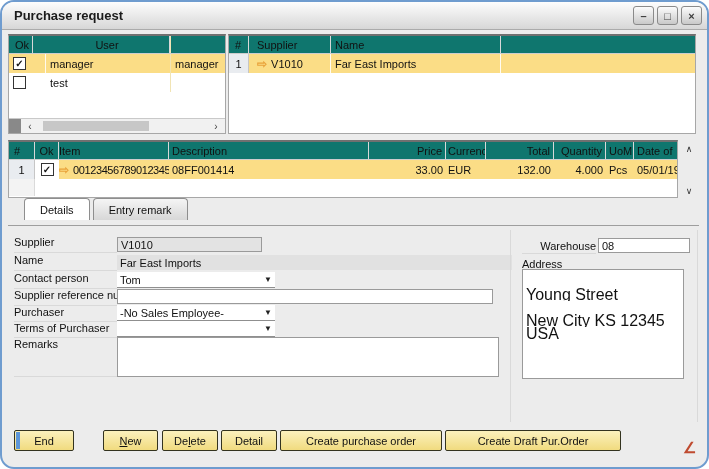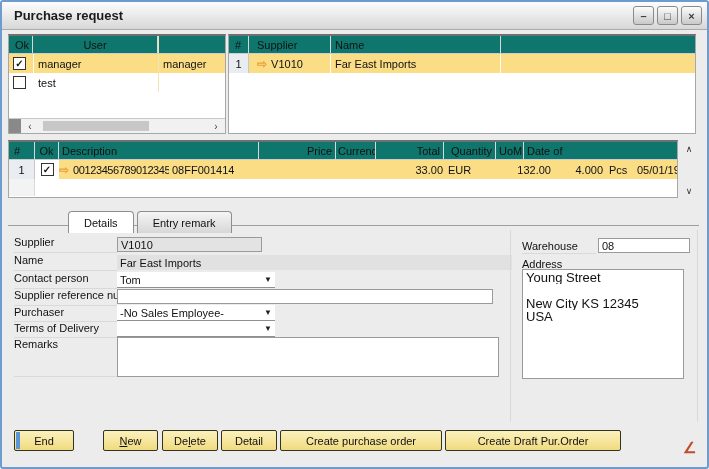--- a/index.html
+++ b/index.html
@@ -1,18 +1,18 @@
 <!DOCTYPE html>
 <html><head>
 <meta charset="utf-8">
 <style>
   * { margin:0; padding:0; box-sizing:border-box; }
   html,body { width:709px; height:469px; font-family:"Liberation Sans", sans-serif; }
   .stage { position:relative; width:709px; height:469px; background:#ECECEC;
-           border:2px solid #6F9CCF; border-radius:3px; overflow:hidden; }
+           border:2px solid #6F9CCF; border-radius:14px; overflow:hidden; }
 
   
   .titlebar { position:absolute; left:0; top:0; right:0; height:28px;
               background:linear-gradient(#FDFDFD,#D7D7D7); border-bottom:1px solid #ABABAB; }
   .title { position:absolute; left:12px; top:0; line-height:28px; font-size:13px;
            font-weight:700; color:#1B1B1B; }
   .winbtns { position:absolute; right:5px; top:4px; display:flex; gap:3px; }
   .winbtn { width:21px; height:19px; background:linear-gradient(#FCFCFC,#C9C9C9);
             border:1px solid #8A8A8A; border-radius:3px; color:#3C3C3C; font-size:11px;
             font-weight:700; display:flex; align-items:center; justify-content:center; cursor:default; }
@@ -25,21 +25,21 @@
   .hcell { height:100%; display:flex; align-items:center; border-right:1px solid #D8D8D8; overflow:hidden; white-space:nowrap; }
   .cell  { height:100%; display:flex; align-items:center; overflow:hidden; white-space:nowrap; }
   .numcell { background:#E9ECF0; border-right:1px solid #C6C6C6; justify-content:center; }
   .cb { width:13px; height:13px; background:#FFF; border:1px solid #333; display:flex;
         align-items:center; justify-content:center; font-size:10px; font-weight:700; color:#111; }
   .link-arrow { color:#E9A33B; font-size:12px; font-weight:700; margin-right:4px; }
 
   
   .users { left:6px; top:32px; width:218px; height:100px; }
   .u-ok   { width:24px; padding-left:6px; }
-  .u-user { width:125px; }
+  .u-user { width:125px;margin-left:12px; }
   .u-val  { flex:1; padding-left:4px; border-left:1px solid #F1E4B4; }
   .ghead .u-user { justify-content:center; }
   .grow .u-ok { padding-left:4px; }
   .grow .u-user { padding-left:4px; border-left:1px solid rgba(255,255,255,.85); }
   .uscroll { position:absolute; left:0; right:0; bottom:0; height:15px; background:#F1F1F1; border-top:1px solid #C9C9C9; }
   .ucorner { position:absolute; left:0; top:0; width:12px; height:14px; background:#898989; }
   .sarrow { position:absolute; top:0; height:14px; width:12px; font-size:10px; color:#444;
             display:flex; align-items:center; justify-content:center; }
   .sa-l { left:15px; } .sa-r { right:3px; }
   .uthumb { position:absolute; left:34px; top:2px; width:106px; height:10px; background:#C7C7C7; }
@@ -63,41 +63,41 @@
   .c-uom{width:28px;padding-left:3px;} .c-date{flex:1;padding-left:3px;}
   .grow .c-num{padding-left:0;}
   .item-digits { letter-spacing:-0.4px; }
   .emptyrow { display:flex; height:17px; }
   .emptyrow .c-num { background:#F3F3F3; border-right:1px solid #DADADA; height:100%; }
   .vscroll { position:absolute; left:679px; top:140px; width:16px; height:56px; font-size:9px; color:#333; }
   .vs-up { position:absolute; top:2px; left:0; width:16px; text-align:center; }
   .vs-dn { position:absolute; bottom:2px; left:0; width:16px; text-align:center; }
 
   
-  .tabs { position:absolute; left:22px; top:209px; display:flex; z-index:2;margin-left:44px; }
+  .tabs { position:absolute; left:22px; top:196px; display:flex; z-index:2; }
   .tab { height:22px; padding:0 15px; margin-right:3px; font-size:11px; color:#111;
          display:flex; align-items:center; border:1px solid #8E8E8E; border-bottom:none;
          border-radius:4px 4px 0 0; background:linear-gradient(#F5F5F5,#D7D7D7); cursor:default; }
   .tab.active { background:#FFF; position:relative; }
   .tabline { position:absolute; left:6px; right:8px; top:223px; border-top:1px solid #9E9E9E; }
 
   
   .flabel { position:absolute; left:12px; width:103px; font-size:11px; color:#111;
             border-bottom:1px solid #D9D9D9; display:flex; align-items:flex-start;
             overflow:hidden; white-space:nowrap; }
-  .rlabel { position:absolute; left:520px; font-size:11px; color:#111; white-space:nowrap; }
+  .rlabel { position:absolute; left:520px; font-size:11px; color:#111; white-space:nowrap;text-align:right; }
   .field { position:absolute; font-size:11px; color:#111; display:flex; align-items:center;
            padding-left:3px; overflow:hidden; white-space:nowrap; }
   .inp   { background:#FFF; border:1px solid #9A9A9A; }
   .inp-dis { background:#E3E3E3; border:1px solid #9A9A9A; }
   .band  { background:#E1E1E1; }
   .combo { background:#FFF; border-bottom:1px solid #8F8F8F; }
   .combo .dd { position:absolute; right:3px; font-size:8px; color:#222; }
-  .box { position:absolute; background:#FFF; border:1px solid #9A9A9A; font-size:13px;
-         color:#111; padding:1px 3px; }
+  .box { position:absolute; background:#FFF; border:1px solid #9A9A9A; font-size:16px;
+         color:#111; padding:18px 3px; }
   .addr-line { height:13px; line-height:13px; white-space:nowrap; overflow:hidden; }
   .vline { position:absolute; top:228px; height:192px; width:0; border-left:1px solid #D9D9D9; }
 
   
   .btn { position:absolute; top:428px; height:21px; background:linear-gradient(#FBF1BD,#F1DB7F);
          border:1px solid #33331F; border-radius:2px; font-size:11px; color:#111;
          display:flex; align-items:center; justify-content:center; cursor:default; overflow:hidden; }
   .btn .accel { text-decoration:underline; }
   .focus-stripe { position:absolute; left:1px; top:1px; bottom:1px; width:4px; background:#5D96D8; }
   .resize-glyph { position:absolute; left:681px; top:437px; color:#BF4B30; font-size:15px; font-weight:700; }
@@ -167,20 +167,21 @@
       </div>
       <div class="cell s-name">Far East Imports</div>
       <div class="cell s-rest"></div>
     </div>
   </div>
 
   <div class="grid items">
     <div class="ghead">
       <div class="hcell c-num">#</div>
       <div class="hcell c-ok">Ok</div>
+      <div class="hcell c-item">Item</div>
       <div class="hcell c-desc">Description</div>
       <div class="hcell c-price">Price</div>
       <div class="hcell c-cur">Currency</div>
       <div class="hcell c-total">Total</div>
       <div class="hcell c-qty">Quantity</div>
       <div class="hcell c-uom">UoM</div>
       <div class="cell c-date">Date of</div>
     </div>
     <div class="grow">
       <div class="cell c-num numcell">1</div>
@@ -230,21 +231,21 @@
 
   <div class="flabel" style="top:287px; height:17px;">Supplier reference nu</div>
   <div class="field inp" style="left:115px; top:287px; width:376px; height:15px;"></div>
 
   <div class="flabel" style="top:304px; height:16px;">Purchaser</div>
   <div class="field combo" style="left:115px; top:303px; width:158px; height:16px;">
     <span>-No Sales Employee-</span>
     <span class="dd">▼</span>
   </div>
 
-  <div class="flabel" style="top:320px; height:16px;">Terms of Delivery</div>
+  <div class="flabel" style="top:320px; height:16px;">Terms of Purchaser</div>
   <div class="field combo" style="left:115px; top:319px; width:158px; height:16px;">
     <span></span>
     <span class="dd">▼</span>
   </div>
 
   <div class="flabel" style="top:336px; height:39px;">Remarks</div>
   <div class="box" style="left:115px; top:335px; width:382px; height:40px;"></div>
 
   <div class="vline" style="left:508px;"></div>
   <div class="vline" style="left:695px;"></div>

